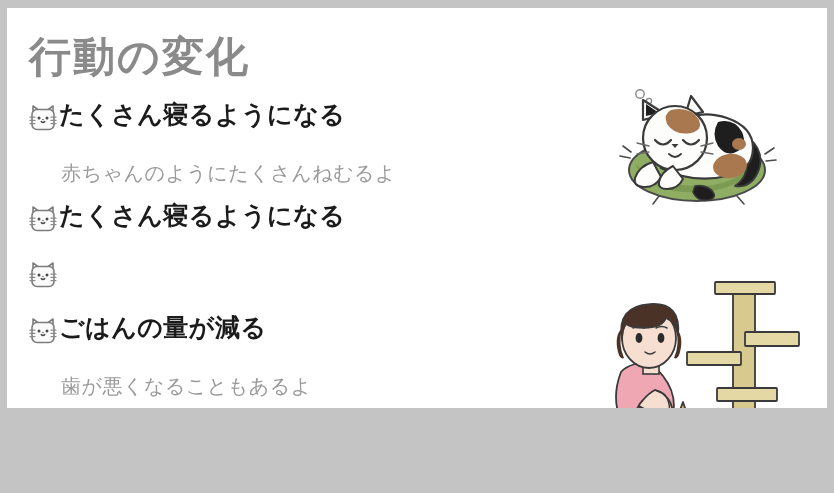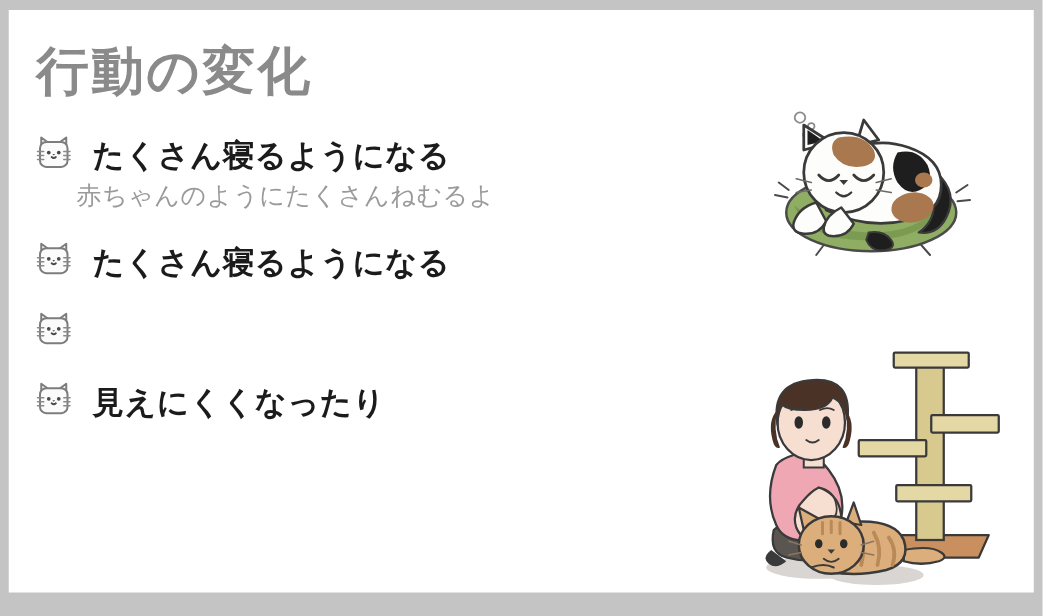--- a/index.html
+++ b/index.html
@@ -14,21 +14,21 @@
     background: #c4c4c4;
     font-family: "Liberation Sans", "DejaVu Sans", sans-serif;
   }
 
   
   .slide-frame {
     position: absolute;
     left: 7px;
     top: 8px;
     width: 820px;
-    height: 466px;
+    height: 400px;
     background: #ffffff;
     overflow: hidden;
   }
 
   
   .slide-title {
     position: absolute;
     left: 22px;
     top: 26px;
     font-size: 42px;
@@ -47,22 +47,22 @@
     width: 700px;
   }
 
   .bullet-item {
     margin-bottom: 20px;
   }
   .bullet-item:last-child { margin-bottom: 0; }
 
   .bullet-headline {
     display: flex;
-    align-items: flex-end;
-    gap: 15px;
+    align-items: flex-start;
+    gap: 0;
     height: 36px;
   }
 
   .cat-icon {
     width: 32px;
     height: 32px;
     flex: 0 0 32px;
     display: block;
   }
 
@@ -73,21 +73,21 @@
     letter-spacing: 0.5px;
     line-height: 1;
     white-space: nowrap;
   }
 
   .bullet-sub {
     font-size: 20px;
     color: #9a9a9a;
     letter-spacing: 0.5px;
     line-height: 1;
-    margin-top: 9px;
+    margin-top: 25px;
     margin-left: 34px;
     white-space: nowrap;
   }
 
   
   .illo-sleeping-cat {
     position: absolute;
     left: 592px;
     top: 74px;
     width: 190px;
@@ -219,22 +219,23 @@
             <g stroke="#8a8a8a" stroke-width="1.2" stroke-linecap="round">
               <path d="M3 15.2 H8"></path>
                 <path d="M3 18.4 H8"></path>
                 <path d="M3 21.6 H8"></path>
               <path d="M24 15.2 H29"></path>
                 <path d="M24 18.4 H29"></path>
                 <path d="M24 21.6 H29"></path>
             </g>
           </svg>
         </span>
-        <span class="bullet-title">見えにくくなったり</span>
+        <span class="bullet-title">ごはんの量が減る</span>
       </div>
+      <div class="bullet-sub">歯が悪くなることもあるよ</div>
     </div>
 
   </div>
 
   <div class="illo-sleeping-cat">
     <svg viewBox="0 0 190 130" width="190" height="130" aria-hidden="true">
 
       <g fill="none" stroke="#8a8a8a" stroke-width="1.4">
         <circle cx="41" cy="12" r="4.2"></circle>
         <circle cx="50" cy="19" r="2.6"></circle>

